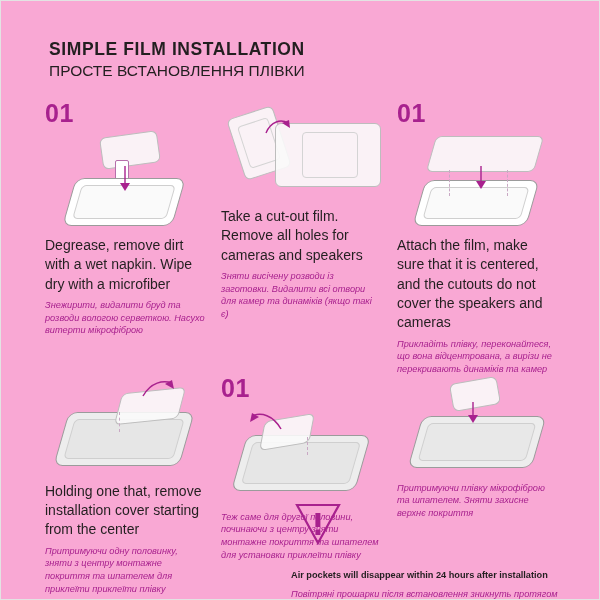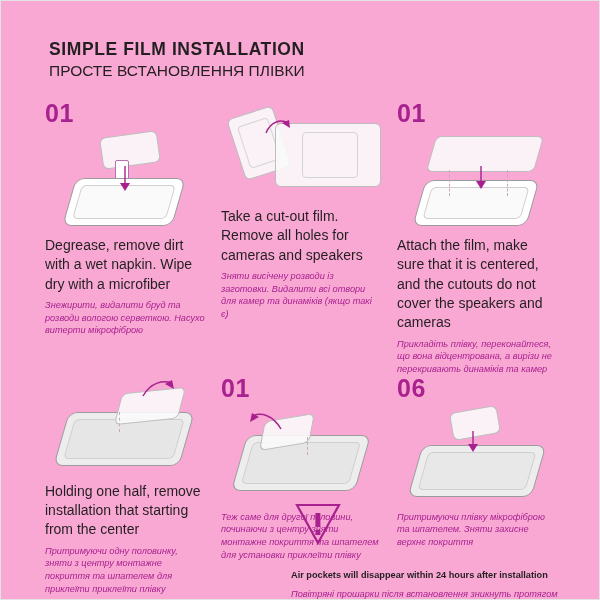--- a/index.html
+++ b/index.html
@@ -232,42 +232,41 @@
         <div class="phone-body shaded" style="left:16px; top:36px; width:124px; height:52px; transform:skewX(-16deg);">
           <div class="phone-screen" style="left:7px; top:6px; right:7px; bottom:6px; background:#e6e6e6;"></div>
         </div>
         <div class="film-sheet" style="left:74px; top:14px; width:60px; height:30px; transform:skewX(-20deg) rotate(-6deg);"></div>
         <svg class="arrow" style="left:96px; top:2px;" width="34" height="22" viewBox="0 0 34 22">
           <path d="M2 18 C10 4, 22 2, 31 5" stroke="#a8218e" stroke-width="1.5" fill="none"></path>
           <path d="M33 11 L31 2 L24 6 Z" fill="#a8218e"></path>
         </svg>
         <div class="dash" style="left:74px; top:36px; height:20px;"></div>
       </div>
-      <p class="cap-en">Holding one half, remove installation that starting from the center</p>
+      <p class="cap-en">Holding one that, remove installation cover starting from the center</p>
       <p class="cap-uk">Притримуючи одну половинку, зняти з центру монтажне покриття та шпателем для приклеїти приклеїти плівку</p>
     </div>
 
     <div class="step">
       <p class="step-num">01</p>
       <div class="art">
         <div class="phone-body shaded" style="left:18px; top:30px; width:122px; height:54px; transform:skewX(-16deg);">
           <div class="phone-screen" style="left:7px; top:6px; right:7px; bottom:6px; background:#e6e6e6;"></div>
         </div>
         <div class="film-sheet" style="left:42px; top:12px; width:46px; height:28px; transform:skewX(-20deg) rotate(-10deg);"></div>
         <svg class="arrow" style="left:28px; top:4px;" width="34" height="24" viewBox="0 0 34 24">
           <path d="M32 20 C24 6, 12 3, 3 7" stroke="#a8218e" stroke-width="1.5" fill="none"></path>
           <path d="M1 13 L3 4 L10 8 Z" fill="#a8218e"></path>
         </svg>
         <div class="dash" style="left:86px; top:32px; height:18px;"></div>
       </div>
       <p class="cap-uk">Теж саме для другої половини, починаючи з центру зняти монтажне покриття та шпателем для установки приклеїти плівку</p>
     </div>
 
     <div class="step">
-      <p class="step-num">06</p>
       <div class="art">
         <div class="film-sheet" style="left:54px; top:4px; width:46px; height:26px; transform:rotate(-10deg);"></div>
         <div class="phone-body shaded" style="left:18px; top:40px; width:122px; height:50px; transform:skewX(-16deg);">
           <div class="phone-screen" style="left:7px; top:6px; right:7px; bottom:6px; background:#e8e8e8;"></div>
         </div>
         <svg class="arrow" style="left:68px; top:26px;" width="16" height="22" viewBox="0 0 16 22">
           <path d="M8 0 L8 14" stroke="#a8218e" stroke-width="1.4" fill="none"></path>
           <path d="M3 13 L8 21 L13 13 Z" fill="#a8218e"></path>
         </svg>
       </div>

